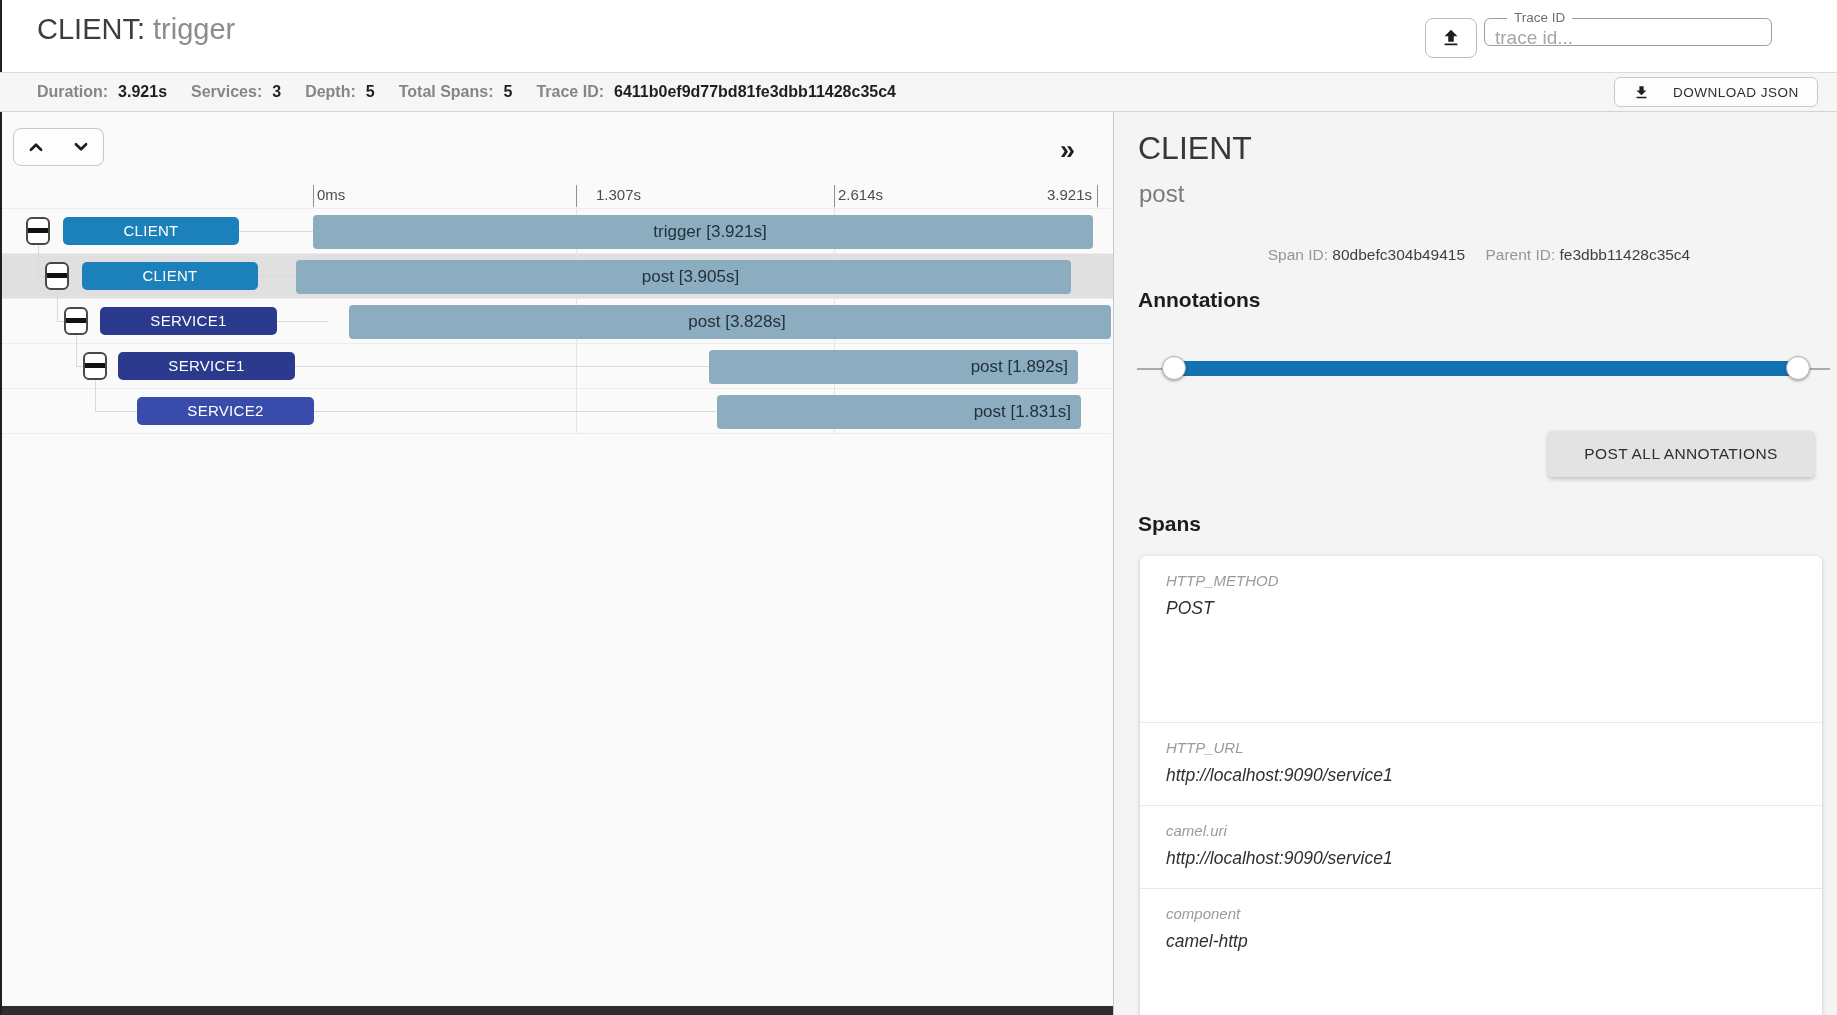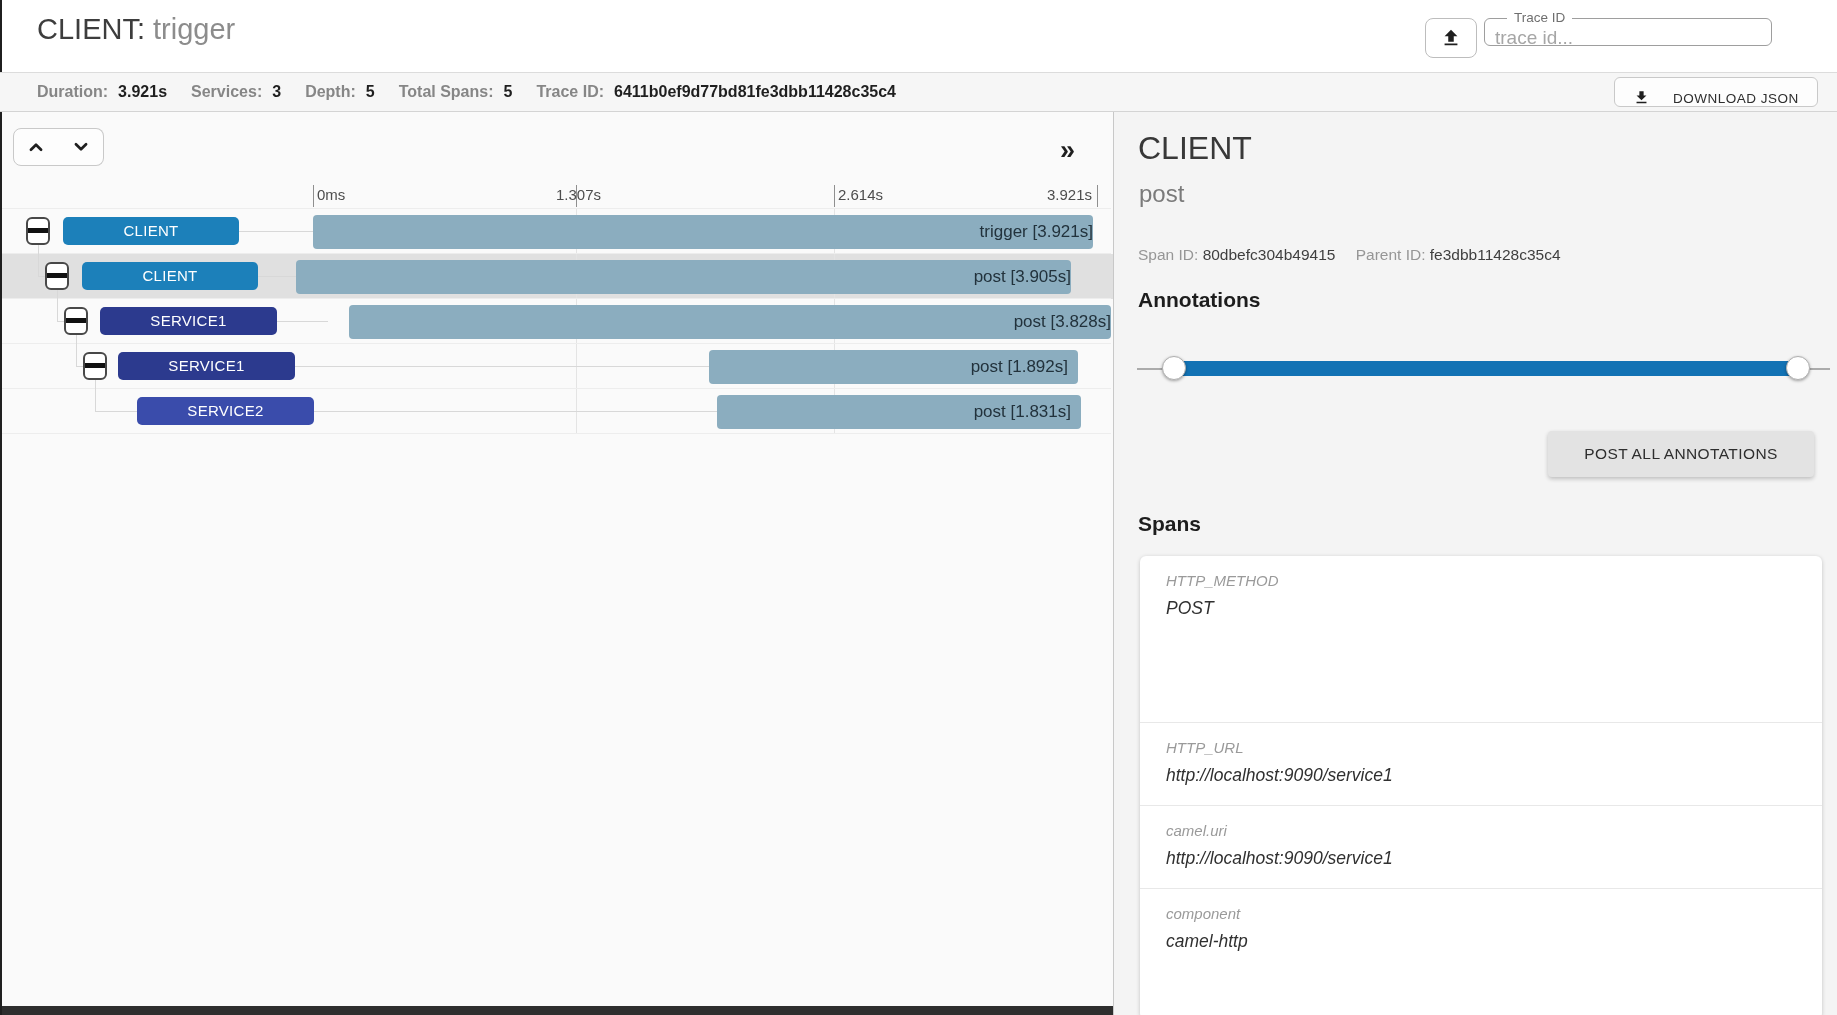--- a/index.html
+++ b/index.html
@@ -22,51 +22,51 @@
   .trace-field input::placeholder { color:#a6a6a6; }
 
   
   .summary { left:0; top:72px; width:1837px; height:40px; background:#f6f6f6;
     border-top:1px solid #dcdcdc; border-bottom:1px solid #d4d4d4;
     display:flex; align-items:center; padding-left:37px; }
   .summary .pair { display:flex; align-items:center; margin-right:24px; font-size:16px; font-weight:bold; }
   .summary .lbl { color:#868686; margin-right:10px; }
   .summary .val { color:#1f1f1f; }
   .dl-btn { left:1614px; top:77px; width:204px; height:30px; border:1px solid #c9c9c9; border-radius:6px;
-    background:#fdfdfd; display:flex; align-items:flex-end; justify-content:center; gap:23px;
+    background:#fdfdfd; display:flex; align-items:center; justify-content:center; gap:23px;
     font-size:13.5px; color:#2e2e2e; letter-spacing:.5px; cursor:pointer; }
 
   
   .trace-panel { left:2px; top:112px; width:1111px; height:903px; background:#fafafa; }
   .nav-btn { top:128px; width:46px; height:38px; border:1px solid #c9c9c9; background:#fdfdfd;
     display:flex; align-items:center; justify-content:center; cursor:pointer; }
   .nav-up { left:13px; border-radius:8px 0 0 8px; }
   .nav-dn { left:58px; border-radius:0 8px 8px 0; border-left:none; }
   .expand-btn { left:1060px; top:135px; font-size:27px; font-weight:bold; color:#1f1f1f; cursor:pointer; }
   .ruler-label { top:186px; font-size:15px; color:#4d4d4d; }
   .tick { top:185px; width:1px; height:22px; background:#8f8f8f; }
   .gridline { top:208px; width:1px; height:226px; background:#e4e4e4; }
   .rowline { height:1px; background:#ededed; left:2px; width:1109px; }
   .sel-row { left:2px; top:254px; width:1111px; height:45px; background:#e0e0e0; }
   .conn { background:#d8d8d8; }
   .tgl { width:24px; height:28px; border:2px solid #484848; border-radius:6px; background:#fff; overflow:hidden; cursor:pointer; }
   .tgl .band { position:absolute; left:0; top:9px; width:100%; height:5px; background:#111; }
   .badge { height:28px; border-radius:5px; color:#fff; font-size:15px; text-align:center; line-height:28px;
     letter-spacing:.3px; cursor:pointer; }
   .bar { height:34px; border-radius:4px; font-size:17px; color:#22323c; line-height:34px; cursor:pointer; white-space:nowrap;padding-left:16px; }
-  .bar.txt-l { padding-left:14px; text-align:right; }
+  .bar.txt-l { padding-left:14px; text-align:center; }
   .bar.txt-r { padding-right:10px; text-align:right; }
   .bottom-strip { left:2px; top:1006px; width:1111px; height:9px; background:#2e2e2e; }
   .divider { left:1113px; top:112px; width:1px; height:903px; background:#c8c8c8; }
 
   
   .detail-panel { left:1114px; top:112px; width:723px; height:903px; background:#f4f4f4; }
   .d-service { left:1138px; top:130px; font-size:32px; color:#383838; }
   .d-span { left:1139px; top:180px; font-size:24px; color:#7a7a7a; }
-  .d-ids { left:1138px; top:246px; width:682px; text-align:left; font-size:15.5px; }
+  .d-ids { left:1138px; top:246px; width:682px; text-align:center; font-size:15.5px; }
   .d-ids .k { color:#969696; } .d-ids .v { color:#3f3f3f; } .d-ids .gap { margin-left:16px; }
   .h2 { font-size:21px; font-weight:bold; color:#1d1d1d; }
   .rail { left:1137px; top:368px; width:693px; height:2px; background:#ababab; }
   .track { left:1170px; top:361px; width:630px; height:15px; border-radius:2px; cursor:pointer; }
   .handle { width:24px; height:24px; border-radius:50%; background:#fff; border:1px solid #b0b0b0;
     box-shadow:0 1px 3px rgba(0,0,0,.35); top:356px; cursor:pointer; }
   .show-all { left:1548px; top:431px; width:266px; height:46px; background:#e3e3e3; border-radius:4px;
     box-shadow:0 2px 4px rgba(0,0,0,.22); border:none; font-size:15.5px; color:#2e2e2e; letter-spacing:.4px;
     display:flex; align-items:center; justify-content:center; cursor:pointer; font-family:inherit; }
   .tags-card { left:1140px; top:556px; width:682px; height:463px; background:#fff; border-radius:6px;
@@ -147,21 +147,21 @@
   </div>
   <div class="abs expand-btn">
     <span>»</span>
   </div>
 
   <div class="abs tick" style="left:313px"></div>
   <div class="abs tick" style="left:576px"></div>
   <div class="abs tick" style="left:834px"></div>
   <div class="abs tick" style="left:1097px"></div>
   <div class="abs ruler-label" style="left:317px">0ms</div>
-  <div class="abs ruler-label" style="left:556px">1.307s</div>
+  <div class="abs ruler-label" style="left:596px">1.307s</div>
   <div class="abs ruler-label" style="left:838px">2.614s</div>
   <div class="abs ruler-label" style="left:1040px;width:52px;text-align:right">3.921s</div>
 
   <div class="abs sel-row"></div>
   <div class="abs gridline" style="left:576px"></div>
   <div class="abs gridline" style="left:834px"></div>
   <div class="abs rowline" style="top:208px"></div>
   <div class="abs rowline" style="top:253px"></div>
   <div class="abs rowline" style="top:298px"></div>
   <div class="abs rowline" style="top:343px"></div>

